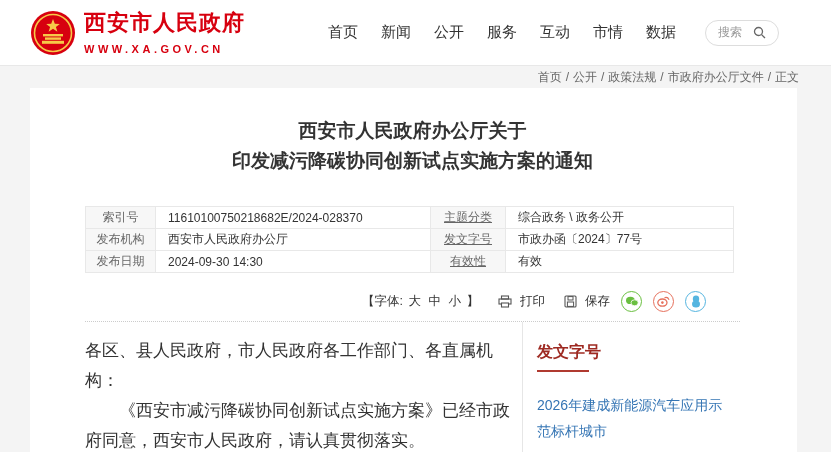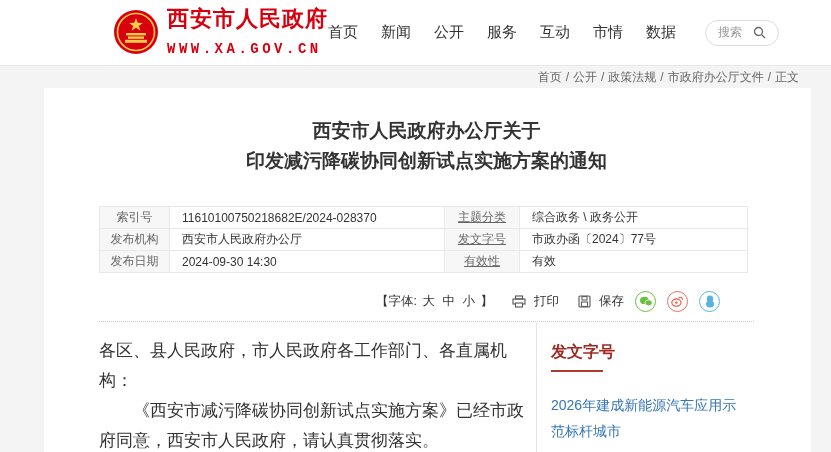--- a/index.html
+++ b/index.html
@@ -2,41 +2,41 @@
 <html><head>
 <meta charset="utf-8">
 <style>
   * { margin:0; padding:0; box-sizing:border-box; }
   html,body { width:831px; height:452px; overflow:hidden;
     font-family:"Liberation Sans","DejaVu Sans",sans-serif;
     background:#f4f4f4; color:#333; }
 
   
   .header { height:66px; background:#fff; border-bottom:1px solid #e8e8e8;
-    display:flex; align-items:center; justify-content:flex-end;
-    padding:0 52px 0 30px;font-family:Liberation Mono, monospace; }
+    display:flex; align-items:center; justify-content:space-between;
+    padding:0 52px 0 30px; }
   .logo { display:flex; align-items:center; gap:8px; }
   .logo-emblem { width:46px; height:46px; flex:0 0 auto; }
   .logo-text { display:flex; flex-direction:column; line-height:1.15; }
   .site-name { font-size:22px; font-weight:bold; color:#d7000f; letter-spacing:1px; }
-  .site-url { font-size:14px; font-weight:bold; color:#d7000f; letter-spacing:3.5px; margin-top:8px; }
+  .site-url { font-size:11px; font-weight:bold; color:#d7000f; letter-spacing:3.5px; margin-top:8px; }
   .nav { display:flex; align-items:center; gap:23px; }
   .nav-item { font-size:15px; color:#333; cursor:pointer; white-space:nowrap; }
   .search-pill { display:flex; align-items:center; gap:11px; border:1px solid #ddd;
     border-radius:14px; height:26px; padding:0 12px; margin-left:6px; cursor:pointer; }
   .search-pill span { font-size:12px; color:#999; }
 
   
   .crumb-strip { height:22px; display:flex; align-items:center;
     justify-content:flex-end; padding-right:32px; background:#f4f4f4; }
   .crumb-strip, .crumb-strip span { font-size:12px; color:#666; }
   .crumb-sep { margin:0 4px; color:#888; }
 
   
-  .card { position:absolute; left:44px; top:88px; width:767px; height:364px;
+  .card { position:absolute; left:30px; top:88px; width:767px; height:364px;
     background:#fff; }
   .doc-head { margin:0 57px 0 55px; }
   .doc-title { text-align:center; margin-top:28px; font-size:19px; font-weight:bold;
     color:#333; line-height:30px; }
 
   
   .meta-table { width:648px; margin-top:30px; border-collapse:collapse;
     border:1px solid #e8e8e8; table-layout:fixed; }
   .meta-table td { border:1px solid #e8e8e8; height:22px; font-size:12px;
     vertical-align:middle; }

